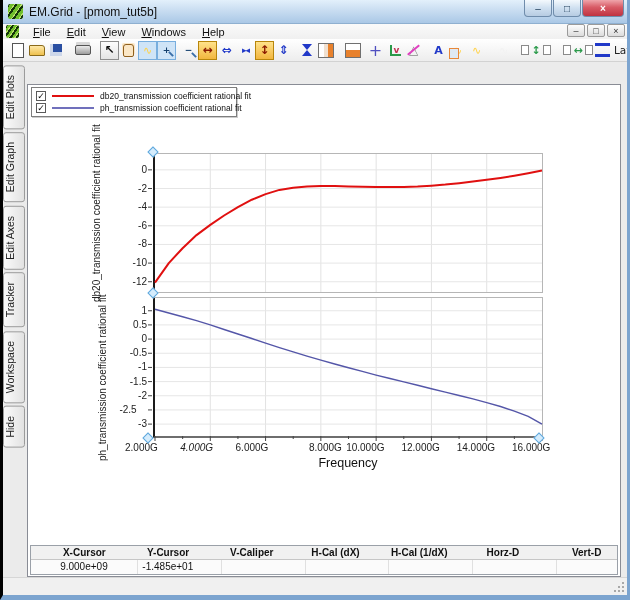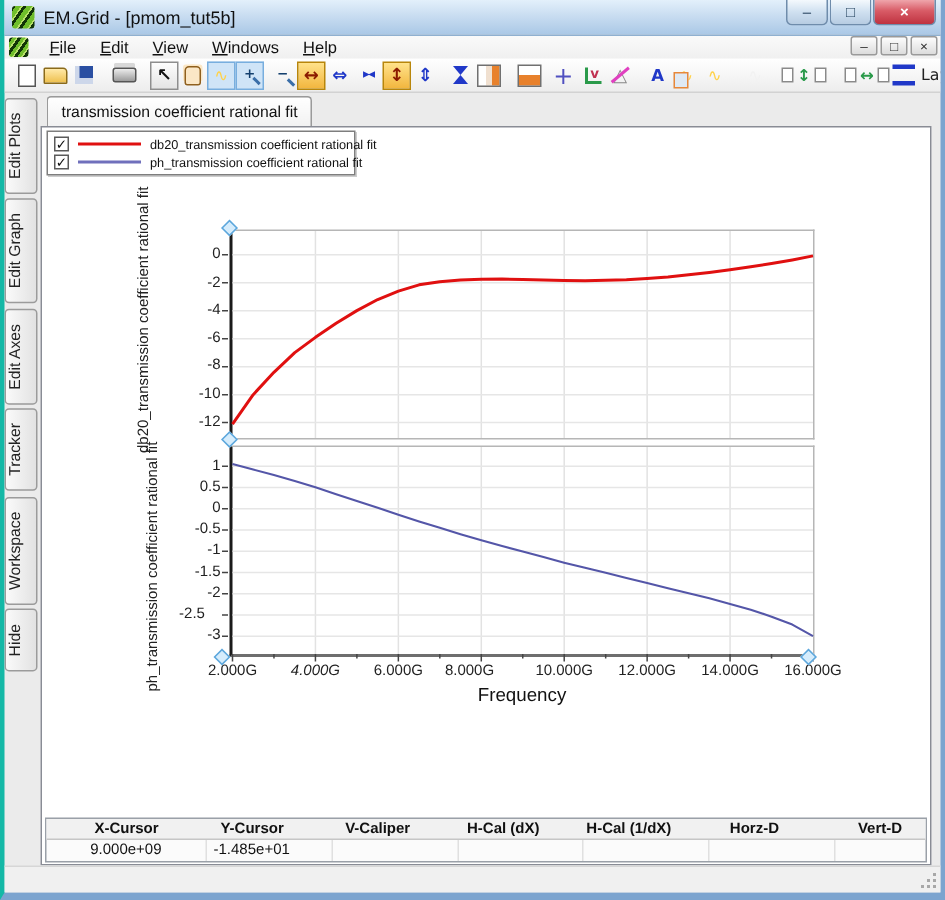--- a/index.html
+++ b/index.html
@@ -1,18 +1,18 @@
 <!DOCTYPE html>
 <html><head>
 <meta charset="utf-8">
 <style>
   html,body{margin:0;padding:0;background:#555;}
   *{box-sizing:border-box;}
   .win{position:relative;width:630px;height:600px;margin:0 auto;
-       border-left:3px solid #14b8a6;border-right:3px solid #7ca4cf;border-bottom:5px solid #7ca4cf;
+       border-left:3px solid #000000;border-right:3px solid #7ca4cf;border-bottom:5px solid #7ca4cf;
        background:#ebebeb;font-family:"Liberation Sans","DejaVu Sans",sans-serif;overflow:hidden;}
   
   .titlebar{position:absolute;left:-3px;top:0;width:630px;height:24px;
             background:linear-gradient(180deg,#e3f0fb 0%,#c9ddf1 45%,#aac8e6 100%);
             border-bottom:1px solid #8fb0d0;display:flex;align-items:center;}
   .applogo{width:15px;height:15px;margin:0 6px 0 8px;border-radius:2px;
            background:repeating-linear-gradient(125deg,#123408 0 2px,#6fbe2b 2px 5px,#b8e06a 5px 6px);}
   .title-text{font-size:12px;color:#111;}
   .capbtns{position:absolute;right:6px;top:0;display:flex;}
   .capbtn{width:28px;height:17px;border:1px solid #6f8cab;border-top:none;border-radius:0 0 4px 4px;
@@ -92,21 +92,21 @@
   .cb{width:10px;height:10px;border:1px solid #5a5a5a;background:#fff;font-size:9px;line-height:8px;
       text-align:center;color:#111;flex:0 0 auto;}
   .sample{width:42px;height:0;border-top:2px solid;margin:0 6px;flex:0 0 auto;}
   .legend-lbl{font-size:8.5px;color:#111;white-space:nowrap;}
   .vlabel{position:absolute;writing-mode:vertical-rl;transform:rotate(180deg);font-size:10px;color:#222;
           width:16px;text-align:center;display:flex;align-items:center;justify-content:center;}
   .plotbox{position:absolute;border:1px solid #b6b6b6;border-left:2px solid #1a1a1a;background:#fff;}
   .plotbox svg{position:absolute;left:0;top:0;overflow:visible;}
   .ticklabel{position:absolute;font-size:10px;color:#222;}
   .ylab{text-align:right;width:38px;}
-  .xlab{text-align:center;width:60px;}
+  .xlab{width:60px;}
   .axis-title{position:absolute;font-size:12.5px;color:#111;text-align:center;}
   .handle{position:absolute;width:8px;height:8px;background:#d5ecfc;border:1px solid #5da7dc;transform:rotate(45deg);z-index:4;}
   
   .ctable{position:absolute;left:2px;top:460px;width:588px;border:1px solid #9aa0a8;background:#fbfbfb;}
   .crow{display:flex;}
   .chead{background:#f1f1f1;border-bottom:1px solid #c6c6c6;}
   .ccell{flex:1;font-size:10px;text-align:center;padding:1px 0;color:#111;border-left:1px solid #e0e0e0;height:14px;margin-left:23px;}
   .ccell:first-child{border-left:none;}
   .chead .ccell{font-weight:bold;border-left:none;height:13px;}
   
@@ -165,25 +165,20 @@
       <span class="tool t-darkplot">∿</span>
       <span class="tool t-redplot">∿</span>
       <span class="tool t-blackplot" style="margin-left: 8px;">∿</span>
       <span class="tool t-fit" style="margin-left: 6px;">↕</span>
       <span class="tool t-fit" style="margin-left: 8px;">↔</span>
       <span class="tool t-layout">
         <span>Layout</span>
       </span>
     </div>
 
-  <div class="tabstrip">
-    <div class="tab">
-      <span>transmission coefficient rational fit</span>
-    </div>
-  </div>
 
   <div class="side" id="side">
       <div class="side-tab">Edit Plots</div>
       <div class="side-tab">Edit Graph</div>
       <div class="side-tab">Edit Axes</div>
       <div class="side-tab">Tracker</div>
       <div class="side-tab">Workspace</div>
       <div class="side-tab">Hide</div>
     </div>
 
@@ -314,21 +309,21 @@
       <div class="ticklabel ylab" style="left: 81px; top: 248.088px;">0</div>
       <div class="ticklabel ylab" style="left: 81px; top: 262.257px;">-0.5</div>
       <div class="ticklabel ylab" style="left: 81px; top: 276.425px;">-1</div>
       <div class="ticklabel ylab" style="left: 81px; top: 290.593px;">-1.5</div>
       <div class="ticklabel ylab" style="left: 81px; top: 304.762px;">-2</div>
       <div class="ticklabel ylab" style="left: 81px; top: 318.93px; text-align: center;">-2.5</div>
       <div class="ticklabel ylab" style="left: 81px; top: 333.099px;">-3</div>
       <div class="ticklabel xlab" style="left: 97px; top: 357px;">2.000G</div>
       <div class="ticklabel xlab" style="left: 152.286px; top: 357px; font-style: italic;">4.000G</div>
       <div class="ticklabel xlab" style="left: 207.571px; top: 357px;">6.000G</div>
-      <div class="ticklabel xlab" style="left: 255px; top: 357px;">8.000G</div>
+      <div class="ticklabel xlab" style="left: 281px; top: 357px;">8.000G</div>
       <div class="ticklabel xlab" style="left: 318.143px; top: 357px;">10.000G</div>
       <div class="ticklabel xlab" style="left: 373.429px; top: 357px;">12.000G</div>
       <div class="ticklabel xlab" style="left: 428.714px; top: 357px;">14.000G</div>
       <div class="ticklabel xlab" style="left: 484px; top: 357px;">16.000G</div>
     </div>
 
   <div class="statusbar">
     <span class="grip"></span>
   </div>
 

